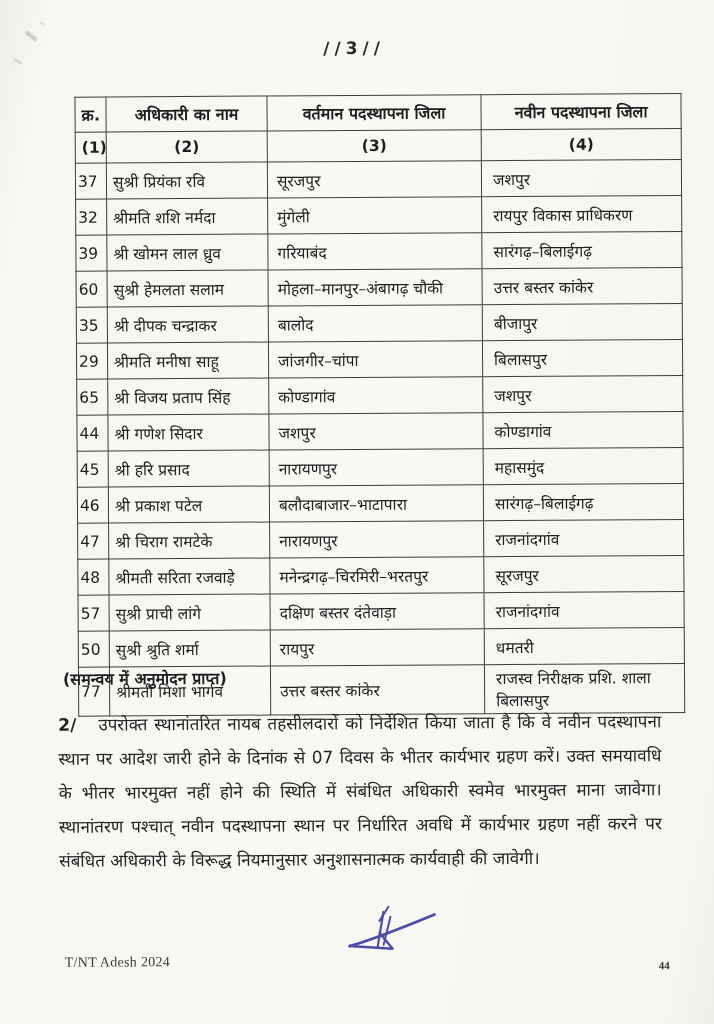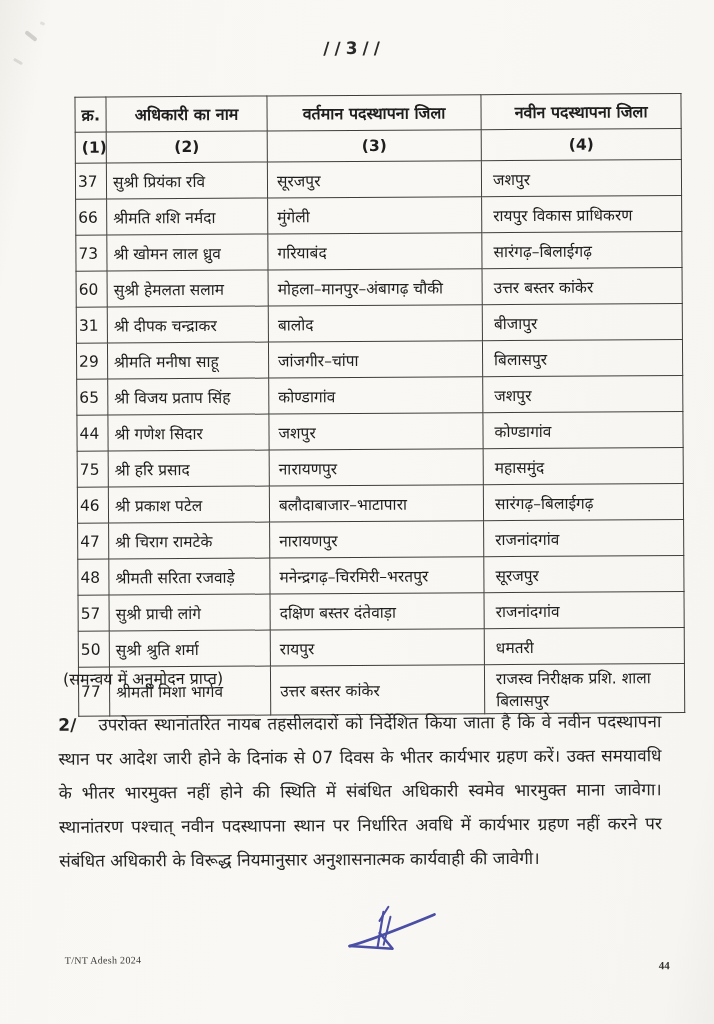--- a/index.html
+++ b/index.html
@@ -58,38 +58,38 @@
     text-align:center;height:26px;font-weight:600;
   }
   table.transfer tbody td{height:31px;}
   table.transfer tbody td:nth-child(1){text-align:left;padding:2px 2px;}
   table.transfer tbody td:nth-child(2){}
   table.transfer tbody td:nth-child(3){padding-left:9px;}
   table.transfer tbody td:nth-child(4){padding-left:11px;}
 
   .approval-note{
     position:absolute;top:666px;left:62px;
-    font-size:16px;font-weight:400;color:#1f1f1f;
+    font-size:16px;font-weight:700;color:#1f1f1f;
   }
 
   .body-paragraph{
     position:absolute;top:706px;left:57px;width:603px;
     font-size:17px;line-height:34px;
     text-align:justify;
     color:#242424;
     font-weight:500;
   }
   .body-paragraph .para-num{margin-right:22px;font-weight:700;}
 
   .signature{position:absolute;top:900px;left:335px;}
 
   .footer-left{
     position:absolute;top:953px;left:62px;
     font-family:"Liberation Serif","DejaVu Serif",serif;
-    font-size:10px;color:#3a3a3a;letter-spacing:.3px;
+    font-size:14px;color:#3a3a3a;letter-spacing:.3px;
   }
   .footer-page{
     position:absolute;top:961px;right:47px;
     font-family:"Liberation Serif","DejaVu Serif",serif;
     font-size:11px;color:#333;font-weight:600;
   }
 </style>
 </head>
 <body>
 
@@ -124,39 +124,39 @@
         </tr>
       </thead>
       <tbody>
           <tr>
             <td>37</td>
             <td>सुश्री प्रियंका रवि</td>
             <td>सूरजपुर</td>
             <td>जशपुर</td>
           </tr>
           <tr>
-            <td>66</td>
+            <td>32</td>
             <td>श्रीमति शशि नर्मदा</td>
             <td>मुंगेली</td>
             <td>रायपुर विकास प्राधिकरण</td>
           </tr>
           <tr>
-            <td>73</td>
+            <td>39</td>
             <td>श्री खोमन लाल ध्रुव</td>
             <td>गरियाबंद</td>
             <td>सारंगढ़–बिलाईगढ़</td>
           </tr>
           <tr>
             <td>60</td>
             <td>सुश्री हेमलता सलाम</td>
             <td>मोहला–मानपुर–अंबागढ़ चौकी</td>
             <td>उत्तर बस्तर कांकेर</td>
           </tr>
           <tr>
-            <td>31</td>
+            <td>35</td>
             <td>श्री दीपक चन्द्राकर</td>
             <td>बालोद</td>
             <td>बीजापुर</td>
           </tr>
           <tr>
             <td>29</td>
             <td>श्रीमति मनीषा साहू</td>
             <td>जांजगीर–चांपा</td>
             <td>बिलासपुर</td>
           </tr>
@@ -166,21 +166,21 @@
             <td>कोण्डागांव</td>
             <td>जशपुर</td>
           </tr>
           <tr>
             <td>44</td>
             <td>श्री गणेश सिदार</td>
             <td>जशपुर</td>
             <td>कोण्डागांव</td>
           </tr>
           <tr>
-            <td>75</td>
+            <td>45</td>
             <td>श्री हरि प्रसाद</td>
             <td>नारायणपुर</td>
             <td>महासमुंद</td>
           </tr>
           <tr>
             <td>46</td>
             <td>श्री प्रकाश पटेल</td>
             <td>बलौदाबाजार–भाटापारा</td>
             <td>सारंगढ़–बिलाईगढ़</td>
           </tr>

